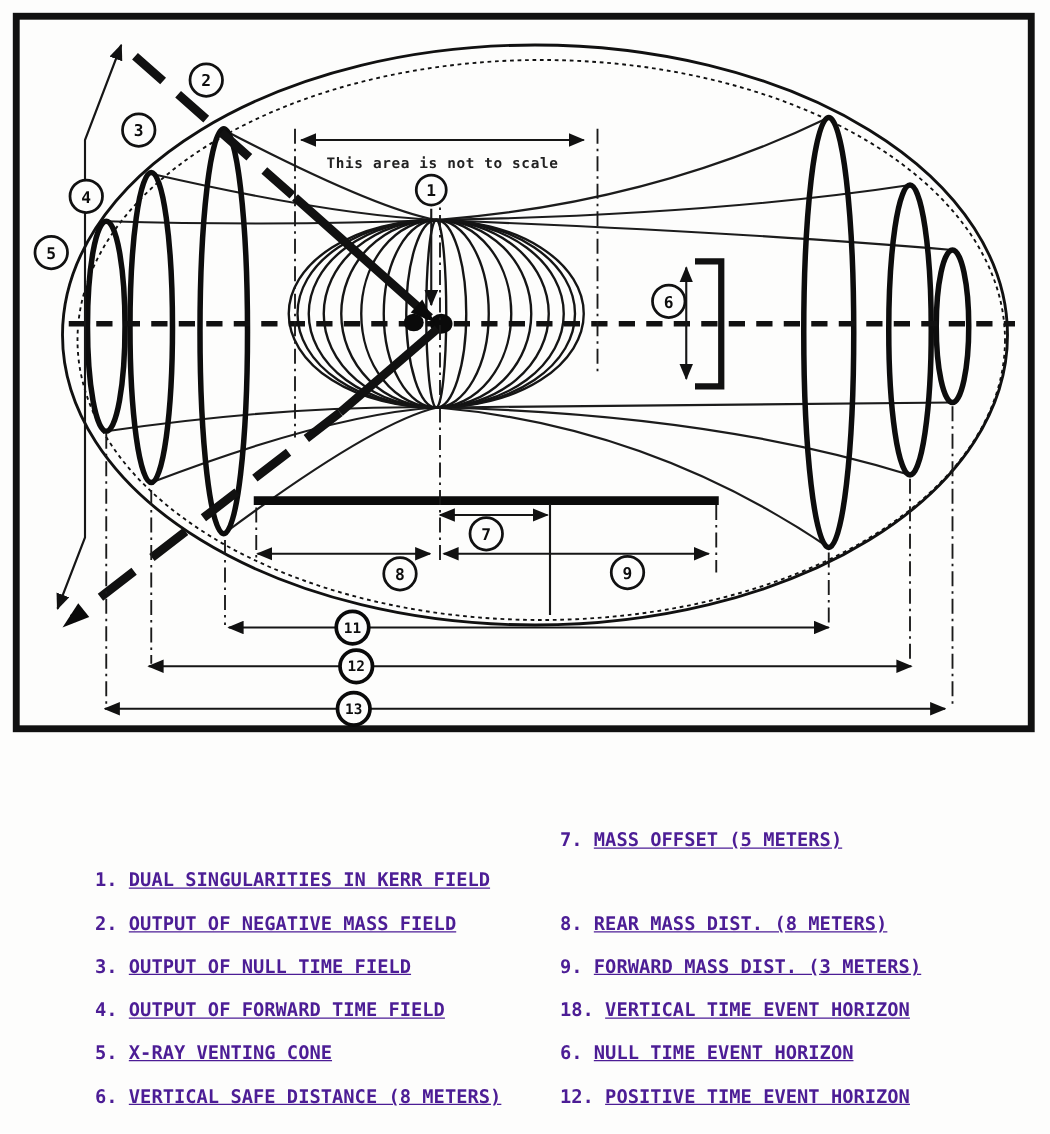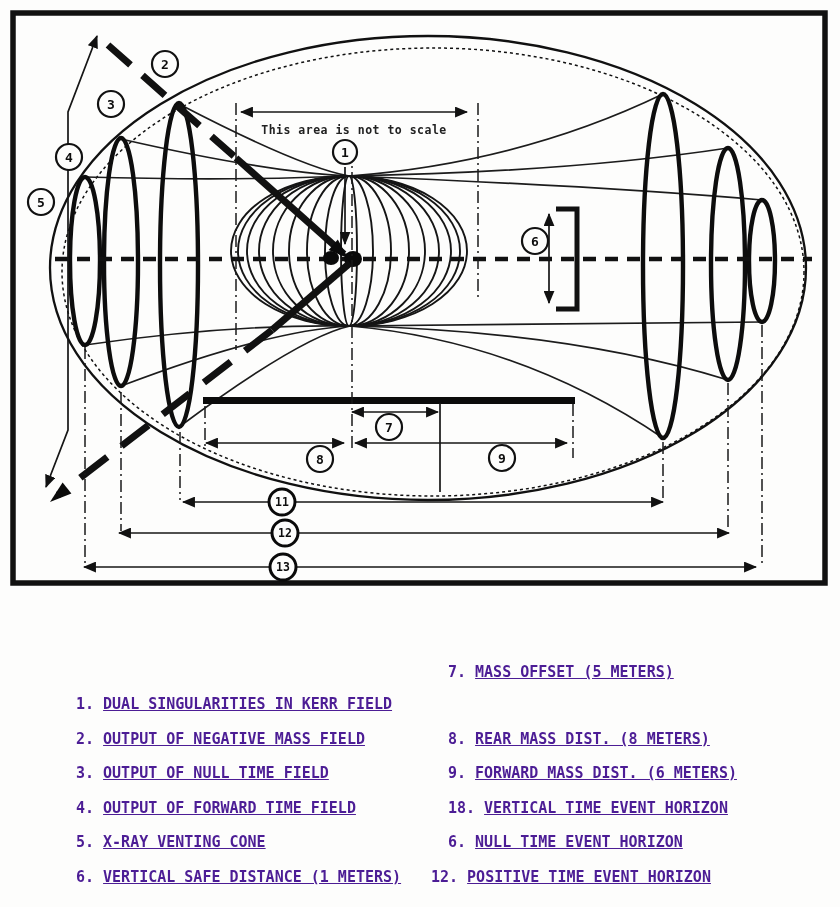--- a/index.html
+++ b/index.html
@@ -192,35 +192,35 @@
     <div class="lrow" style="top:764px;left:76px">
       <span class="lnum">3.</span><span>OUTPUT OF NULL TIME FIELD</span>
     </div>
     <div class="lrow" style="top:799px;left:76px">
       <span class="lnum">4.</span><span>OUTPUT OF FORWARD TIME FIELD</span>
     </div>
     <div class="lrow" style="top:833px;left:76px">
       <span class="lnum">5.</span><span>X-RAY VENTING CONE</span>
     </div>
     <div class="lrow" style="top:868px;left:76px">
-      <span class="lnum">6.</span><span>VERTICAL SAFE DISTANCE (1 METERS)</span>
+      <span class="lnum">6.</span><span>VERTICAL SAFE DISTANCE (8 METERS)</span>
     </div>
     <div class="lrow" style="top:663px;left:448px">
       <span class="lnum">7.</span><span>MASS OFFSET (5 METERS)</span>
     </div>
     <div class="lrow" style="top:730px;left:448px">
       <span class="lnum">8.</span><span>REAR MASS DIST. (8 METERS)</span>
     </div>
     <div class="lrow" style="top:764px;left:448px">
-      <span class="lnum">9.</span><span>FORWARD MASS DIST. (6 METERS)</span>
+      <span class="lnum">9.</span><span>FORWARD MASS DIST. (3 METERS)</span>
     </div>
     <div class="lrow" style="top:799px;left:448px">
       <span class="lnum">18.</span><span>VERTICAL TIME EVENT HORIZON</span>
     </div>
     <div class="lrow" style="top:833px;left:448px">
       <span class="lnum">6.</span><span>NULL TIME EVENT HORIZON</span>
     </div>
-    <div class="lrow" style="top:868px;left:431px">
+    <div class="lrow" style="top:868px;left:448px">
       <span class="lnum">12.</span><span>POSITIVE TIME EVENT HORIZON</span>
     </div>
   </div>
 
 </div>
 
 </body></html>

